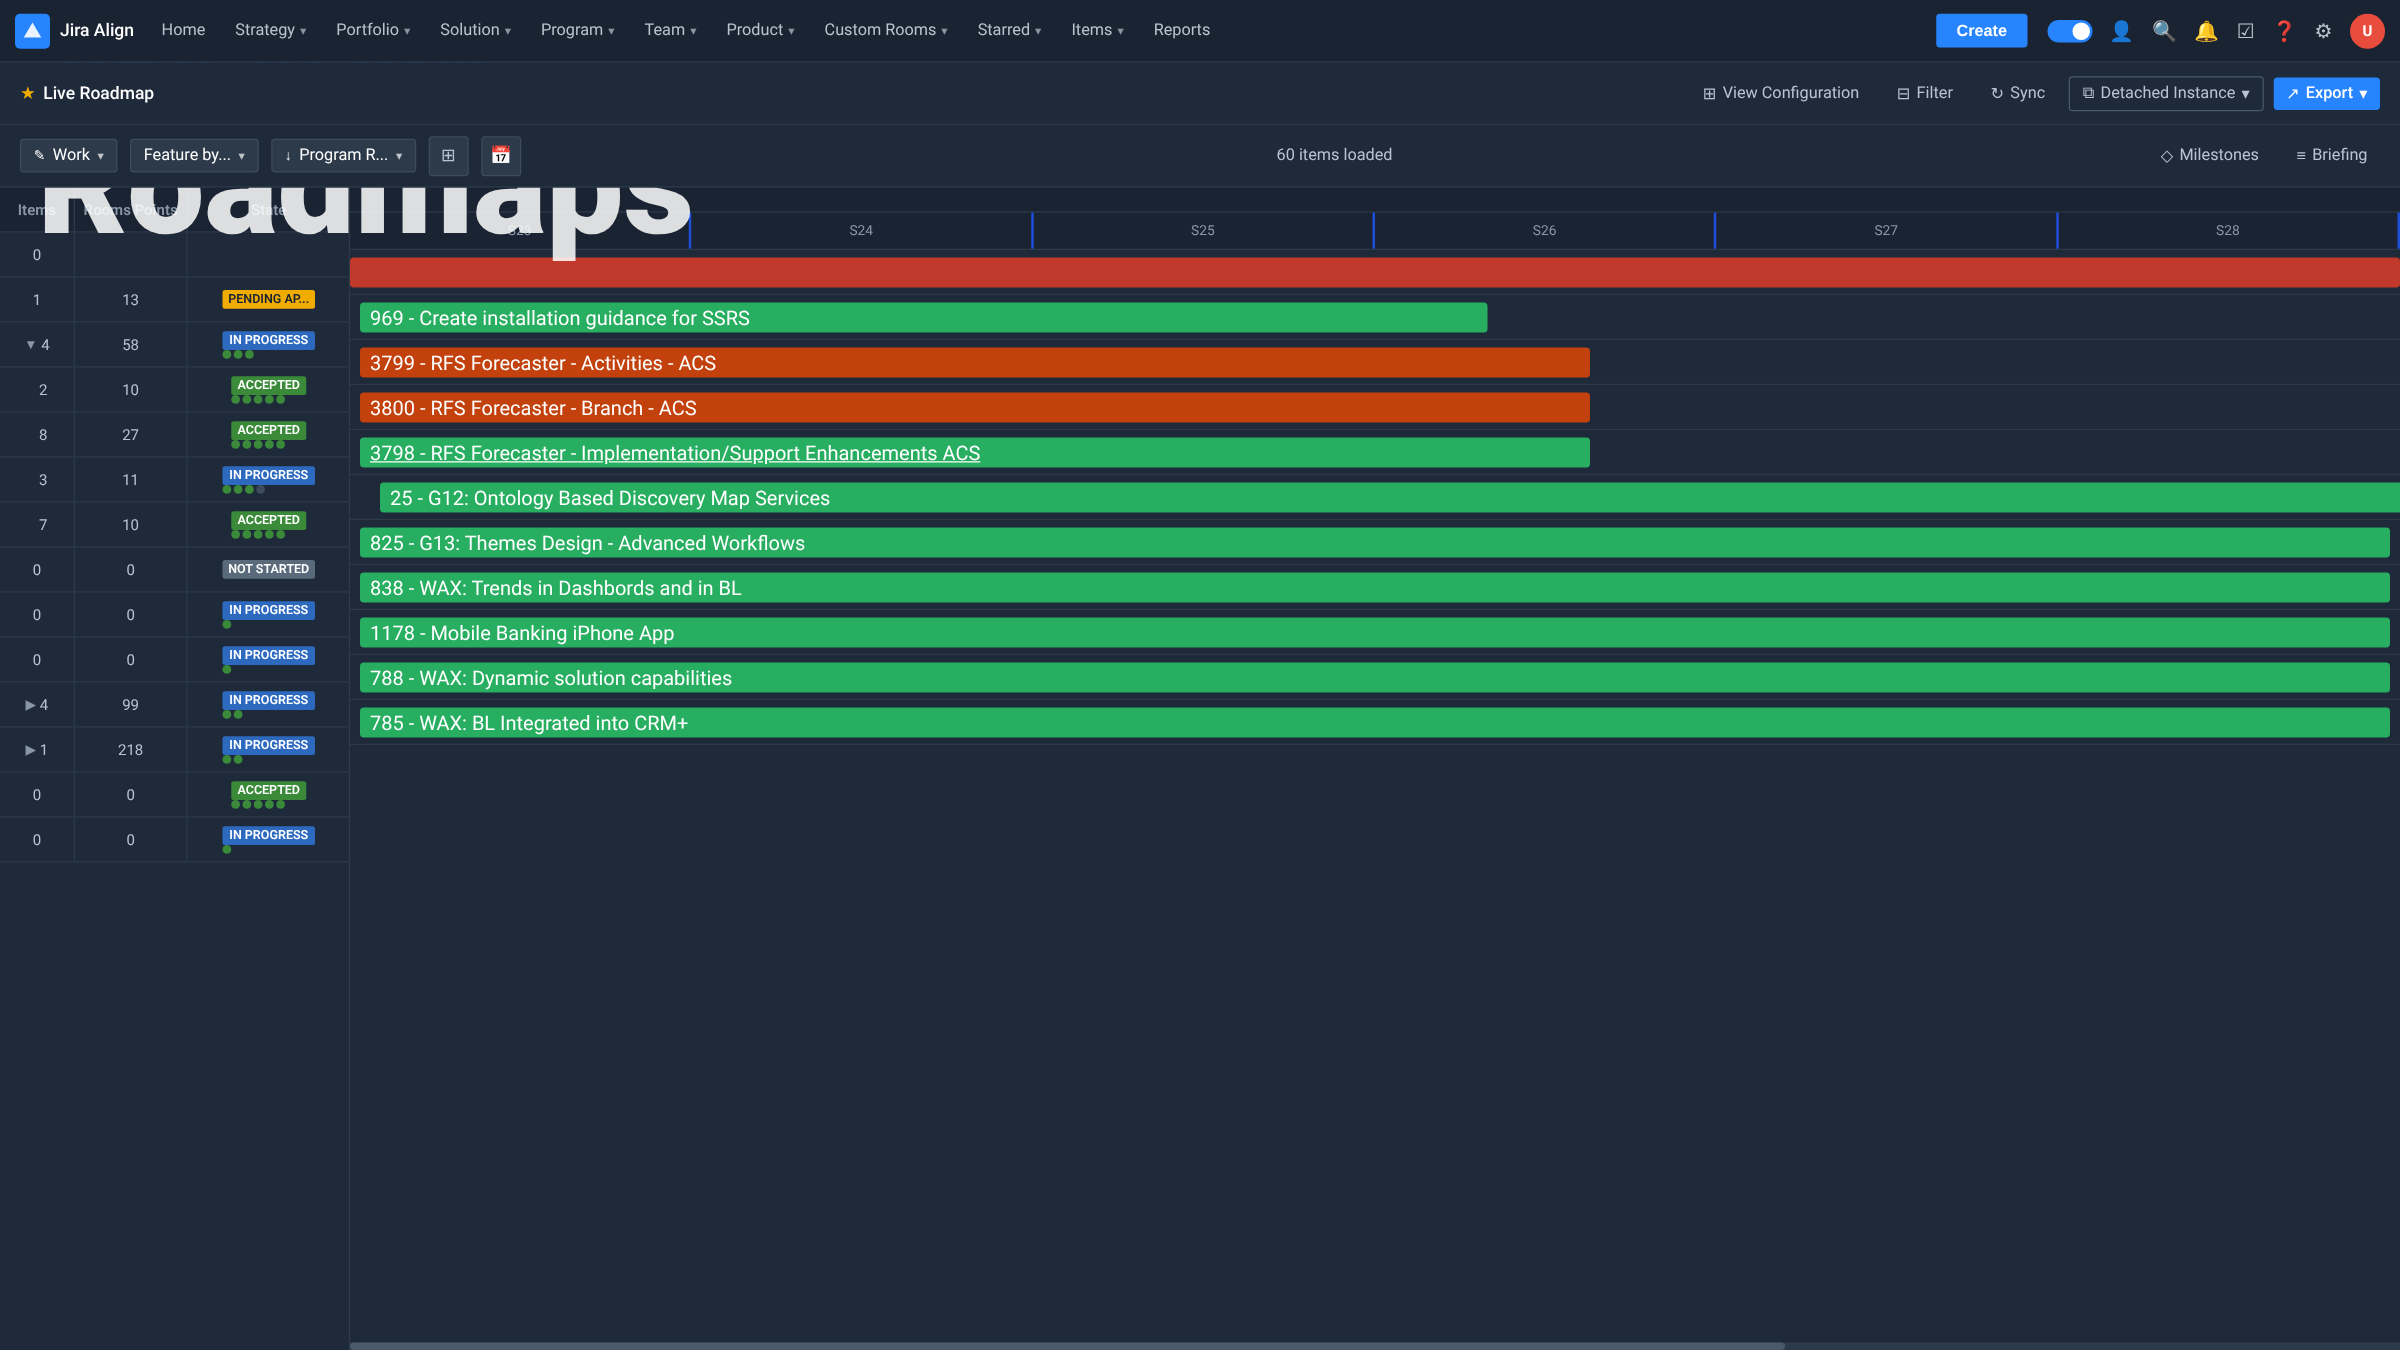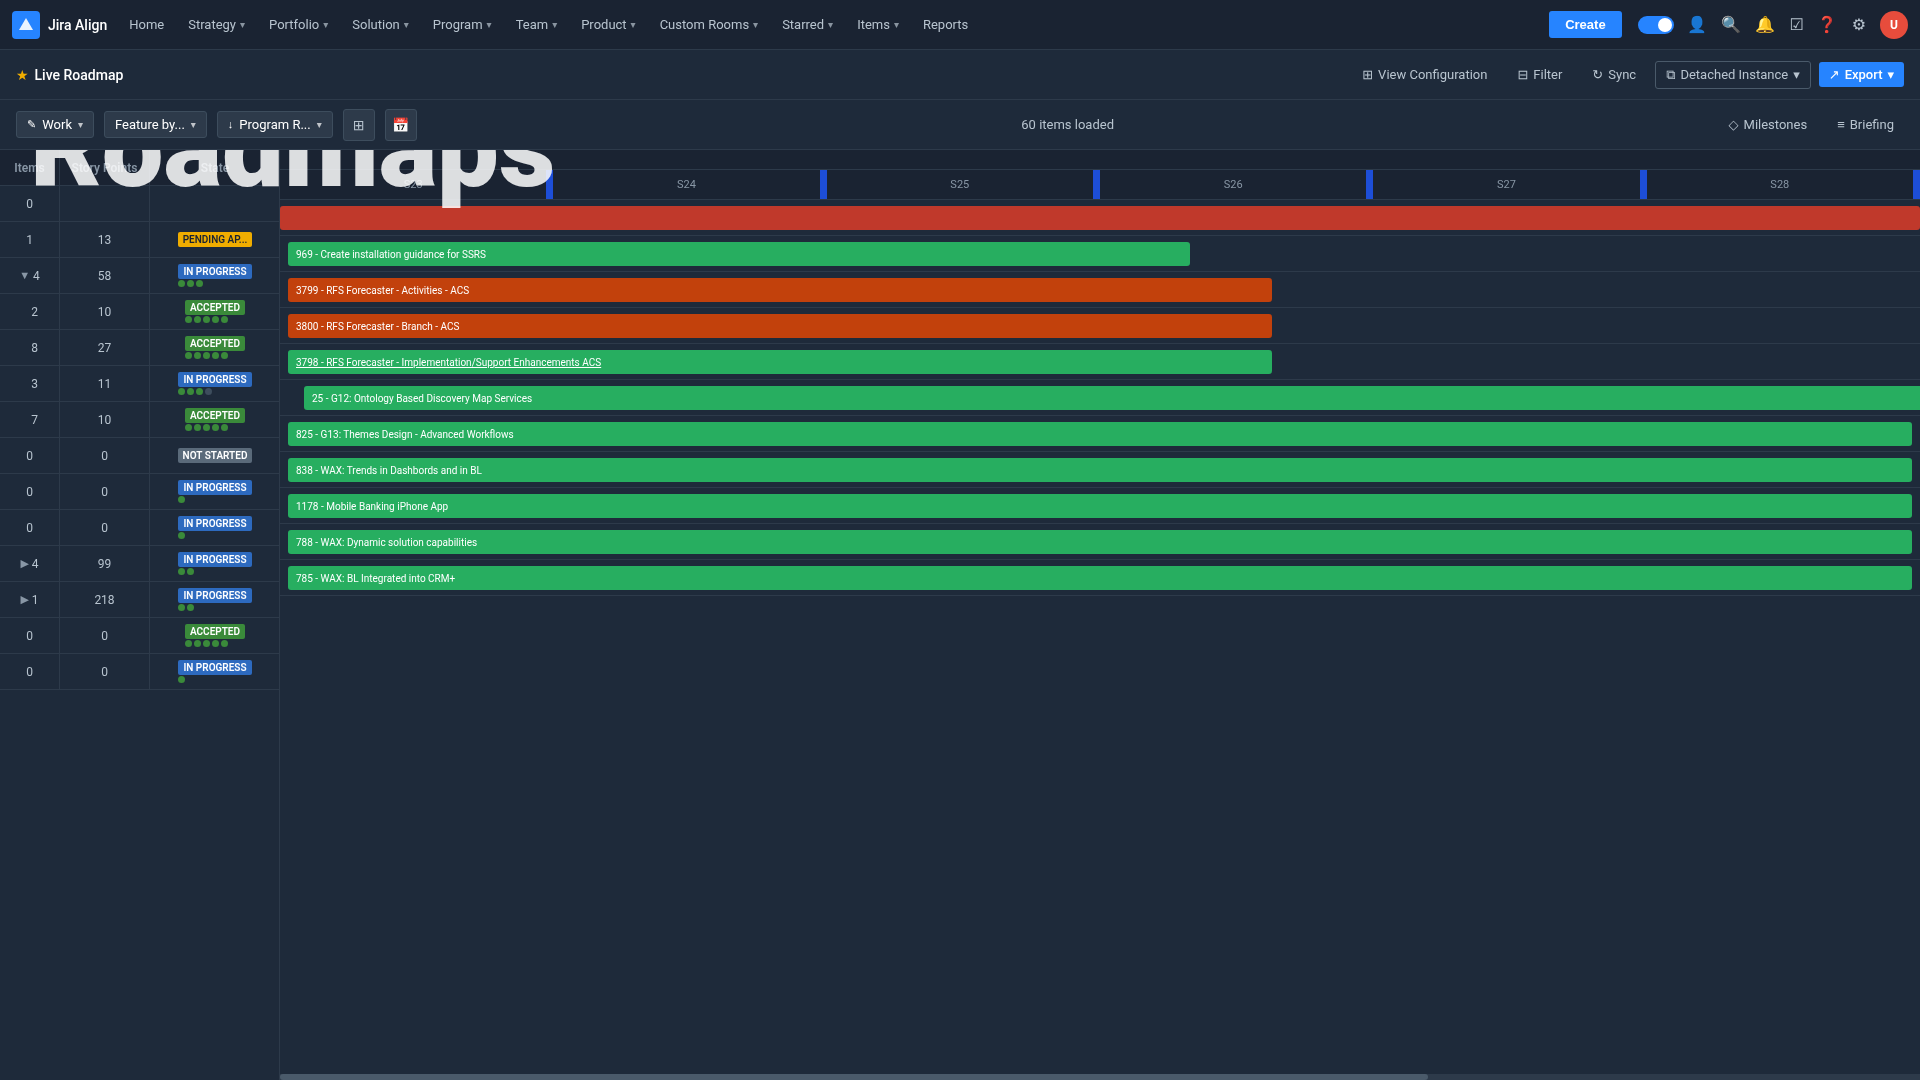--- a/index.html
+++ b/index.html
@@ -315,40 +315,40 @@
       border-top: 1px solid #2d3a4a;
     }
     .gantt-sprint-label {
       color: #8896a5;
       font-size: 11px;
       text-align: center;
       flex: 1;
       display: flex;
       align-items: center;
       justify-content: center;
-      border-right: 7px solid #1d4ed8;
+      border-right: 2px solid #1d4ed8;
     }
     .gantt-rows {
       position: relative;
       overflow: hidden;
     }
     .gantt-row {
       height: 36px;
       border-bottom: 1px solid #2d3a4a;
       position: relative;
     }
     .gantt-bar {
       position: absolute;
       height: 24px;
       top: 6px;
       border-radius: 3px;
       display: flex;
       align-items: center;
       padding: 0 8px;
-      font-size: 10px;
+      font-size: 16px;
       color: #fff;
       white-space: nowrap;
       overflow: hidden;
       text-overflow: ellipsis;
     }
     .bar-red { background: #c0392b; }
     .bar-green { background: #27ae60; }
     .bar-blue { background: #c2410c; }
 
     
@@ -530,21 +530,21 @@
       <span>Briefing</span>
     </div>
   </div>
 </div>
 
 <div class="main-content">
 
   <div class="left-panel">
     <div class="left-panel-header">
       <div class="left-panel-col">Items</div>
-      <div class="left-panel-col">Story Points</div>
+      <div class="left-panel-col">Rooms Points</div>
       <div class="left-panel-col">State</div>
     </div>
 
     <div class="grid-row">
       <div class="grid-cell">0</div>
       <div class="grid-cell"></div>
       <div class="grid-cell"></div>
     </div>
 
     <div class="grid-row">

